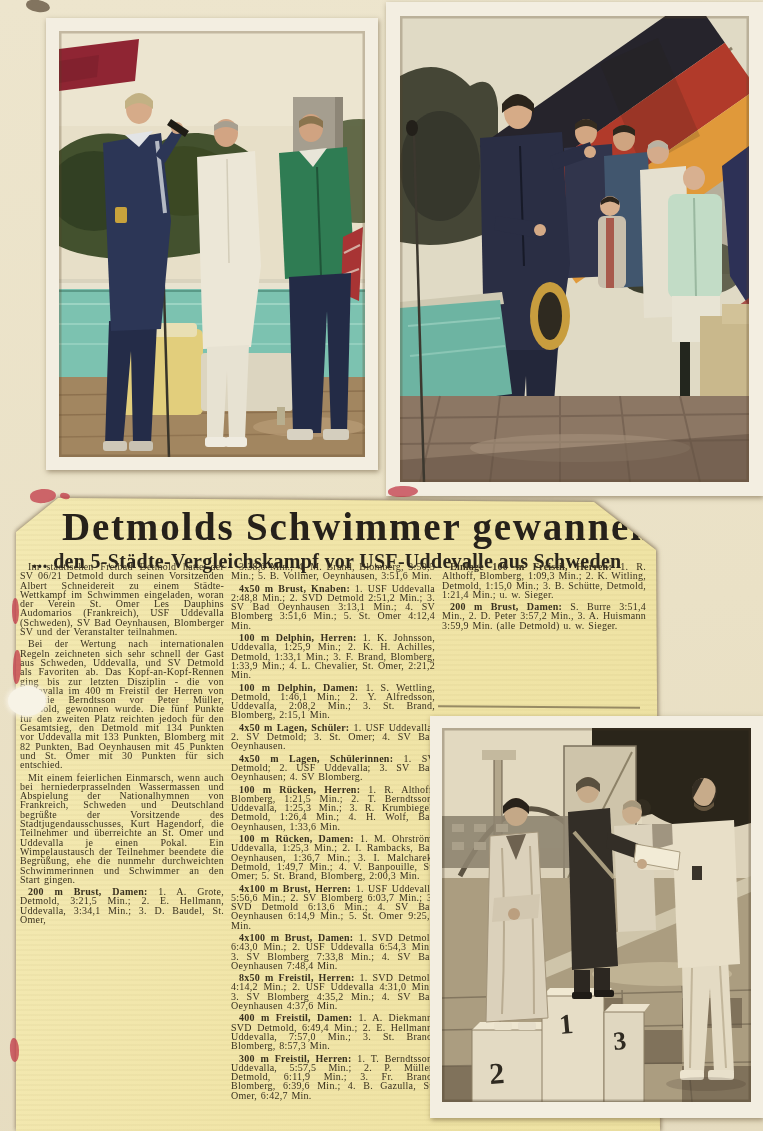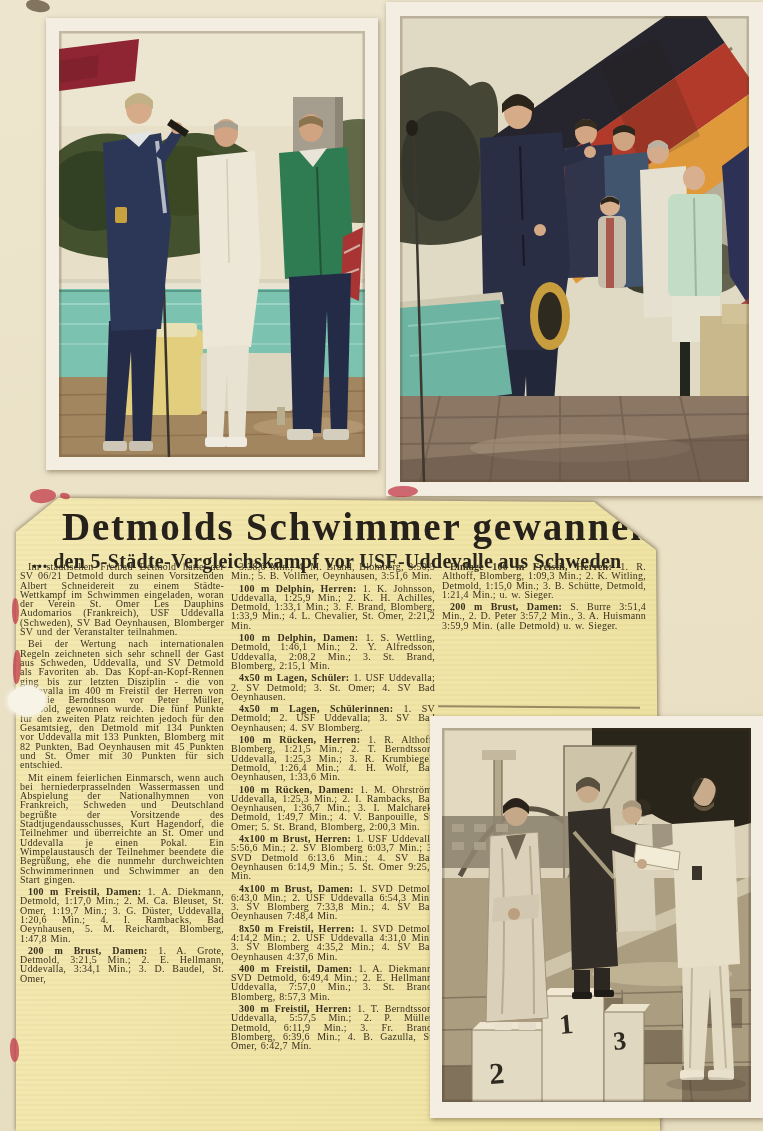--- a/index.html
+++ b/index.html
@@ -234,30 +234,30 @@
         <div class="col">
 
             <p class="para"><span class="ptext">Im städtischen Freibad Detmold hatte der SV 06/21 Detmold durch seinen Vorsitzenden Albert Schneidereit zu einem Städte-Wettkampf im Schwimmen eingeladen, woran der Verein St. Omer Les Dauphins Audomarios (Frankreich), USF Uddevalla (Schweden), SV Bad Oeynhausen, Blomberger SV und der Veranstalter teilnahmen.</span></p>
 
             <p class="para"><span class="ptext">Bei der Wertung nach internationalen Regeln zeichneten sich sehr schnell der Gast aus Schweden, Uddevalla, und SV Detmold als Favoriten ab. Das Kopf-an-Kopf-Rennen ging bis zur letzten Disziplin - die von Uddevalla im 400 m Freistil der Herren von Tommie Berndtsson vor Peter Müller, Detmold, gewonnen wurde. Die fünf Punkte für den zweiten Platz reichten jedoch für den Gesamtsieg, den Detmold mit 134 Punkten vor Uddevalla mit 133 Punkten, Blomberg mit 82 Punkten, Bad Oeynhausen mit 45 Punkten und St. Omer mit 30 Punkten für sich entschied.</span></p>
 
             <p class="para"><span class="ptext">Mit einem feierlichen Einmarsch, wenn auch bei herniederprasselnden Wassermassen und Abspielung der Nationalhymnen von Frankreich, Schweden und Deutschland begrüßte der Vorsitzende des Stadtjugendausschusses, Kurt Hagendorf, die Teilnehmer und überreichte an St. Omer und Uddevalla je einen Pokal. Ein Wimpelaustausch der Teilnehmer beendete die Begrüßung, ehe die nunmehr durchweichten Schwimmerinnen und Schwimmer an den Start gingen.</span></p>
 
 
 
-            <p class="para"><b class="phead">100 m Freistil, Damen:</b><span class="ptext">1. A. Diekmann, Detmold, 1:17,0 Min.; 2. M. Ca. Bleuset, St. Omer, 1:19,7 Min.; 3. G. Düster, Uddevalla, 1:20,6 Min.; 4. I. Rambacks, Bad Oeynhausen, 5. M. Reichardt, Blomberg, 1:47,8 Min.</span></p>
 
 
             <p class="para"><b class="phead">200 m Brust, Damen:</b><span class="ptext">1. A. Grote, Detmold, 3:21,5 Min.; 2. E. Hellmann, Uddevalla, 3:34,1 Min.; 3. D. Baudel, St. Omer,</span></p>
           </div>
         <div class="col">
 
             <p class="para"><span class="ptext">3:38,6 Min.; 4. M. Brand, Blomberg, 3:50,5 Min.; 5. B. Vollmer, Oeynhausen, 3:51,6 Min.</span></p>
 
 
+            <p class="para"><b class="phead">4x50 m Brust, Knaben:</b><span class="ptext">1. USF Uddevalla 2:48,8 Min.; 2. SVD Detmold 2:51,2 Min.; 3. SV Bad Oeynhausen 3:13,1 Min.; 4. SV Blomberg 3:51,6 Min.; 5. St. Omer 4:12,4 Min.</span></p>
 
             <p class="para"><b class="phead">100 m Delphin, Herren:</b><span class="ptext">1. K. Johnsson, Uddevalla, 1:25,9 Min.; 2. K. H. Achilles, Detmold, 1:33,1 Min.; 3. F. Brand, Blomberg, 1:33,9 Min.; 4. L. Chevalier, St. Omer, 2:21,2 Min.</span></p>
 
             <p class="para"><b class="phead">100 m Delphin, Damen:</b><span class="ptext">1. S. Wettling, Detmold, 1:46,1 Min.; 2. Y. Alfredsson, Uddevalla, 2:08,2 Min.; 3. St. Brand, Blomberg, 2:15,1 Min.</span></p>
 
             <p class="para"><b class="phead">4x50 m Lagen, Schüler:</b><span class="ptext">1. USF Uddevalla; 2. SV Detmold; 3. St. Omer; 4. SV Bad Oeynhausen.</span></p>
 
             <p class="para"><b class="phead">4x50 m Lagen, Schülerinnen:</b><span class="ptext">1. SV Detmold; 2. USF Uddevalla; 3. SV Bad Oeynhausen; 4. SV Blomberg.</span></p>
 
             <p class="para"><b class="phead">100 m Rücken, Herren:</b><span class="ptext">1. R. Althoff, Blomberg, 1:21,5 Min.; 2. T. Berndtsson, Uddevalla, 1:25,3 Min.; 3. R. Krumbiegel, Detmold, 1:26,4 Min.; 4. H. Wolf, Bad Oeynhausen, 1:33,6 Min.</span></p>

